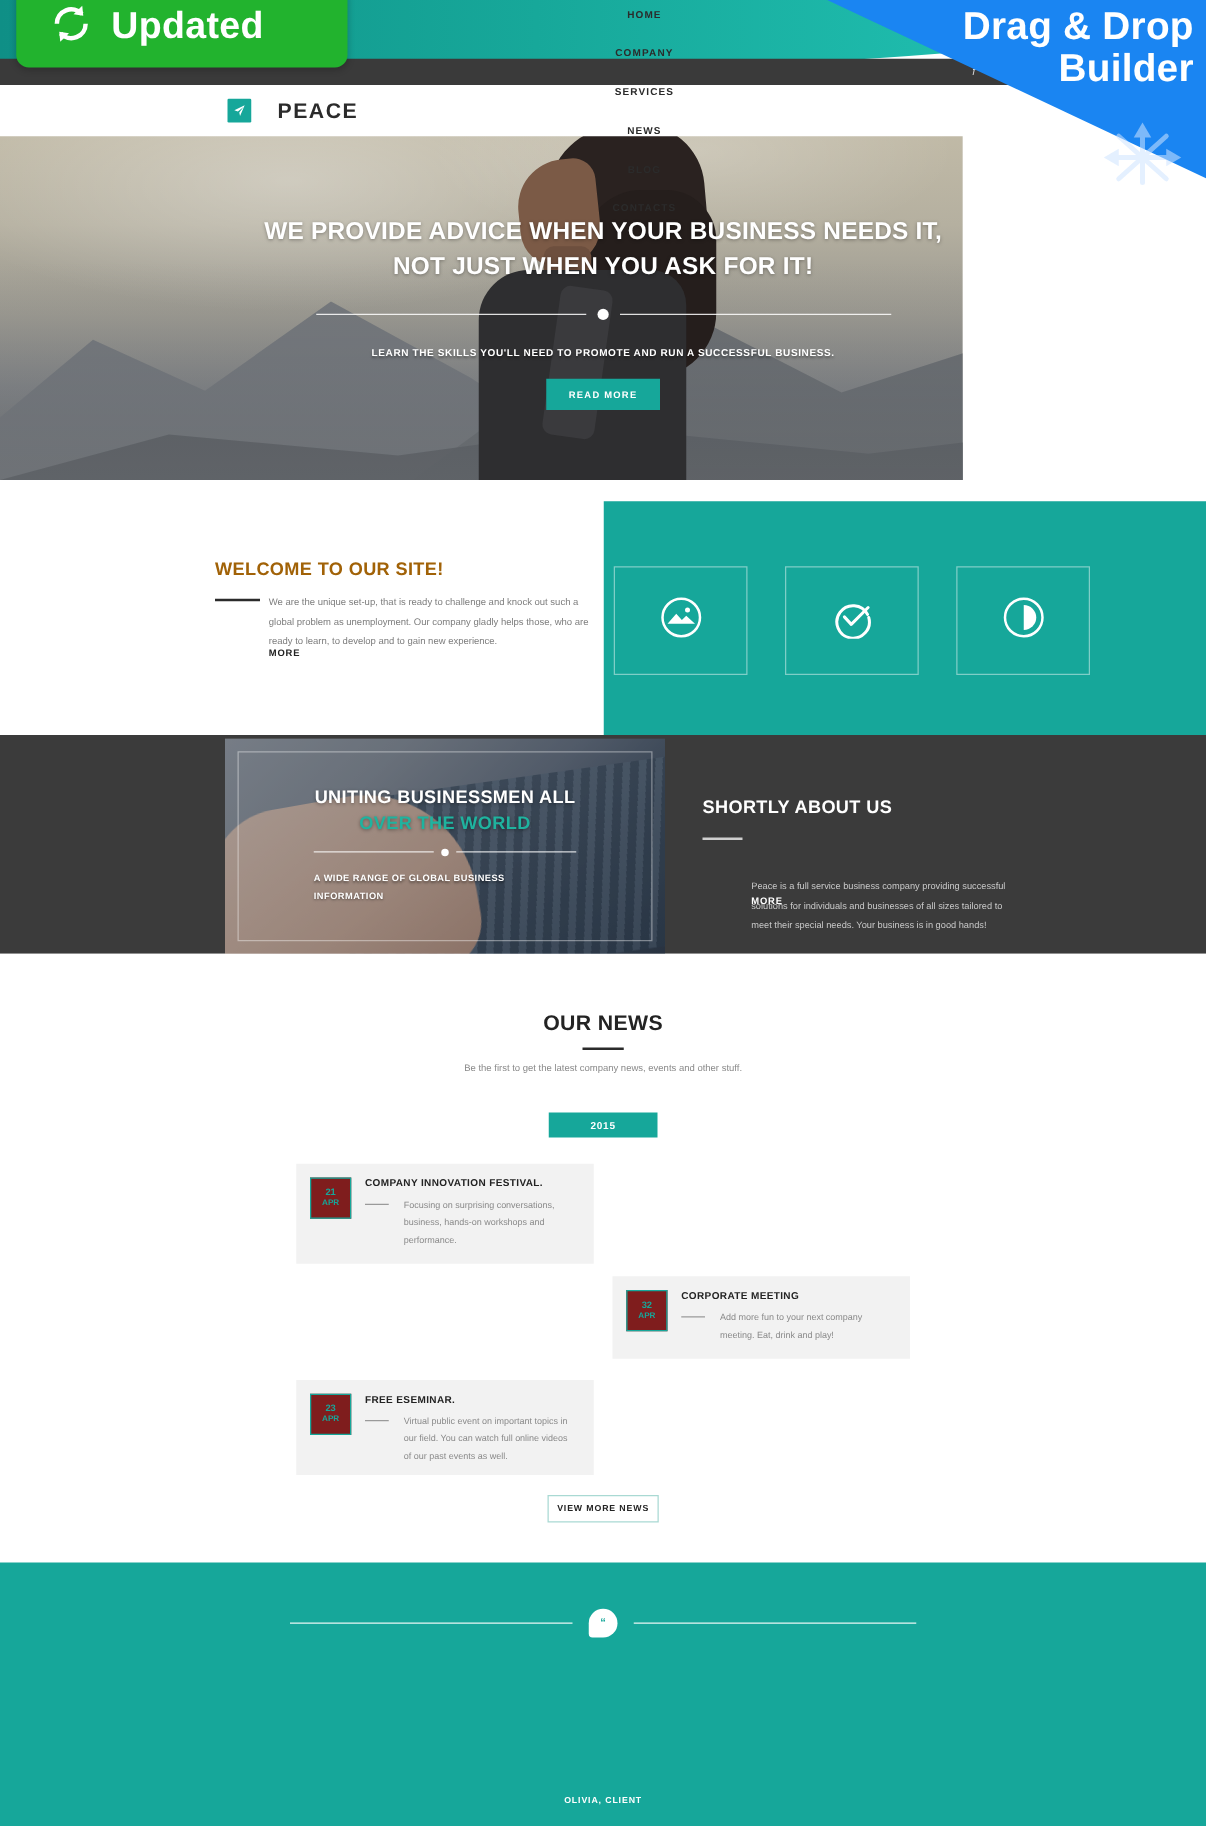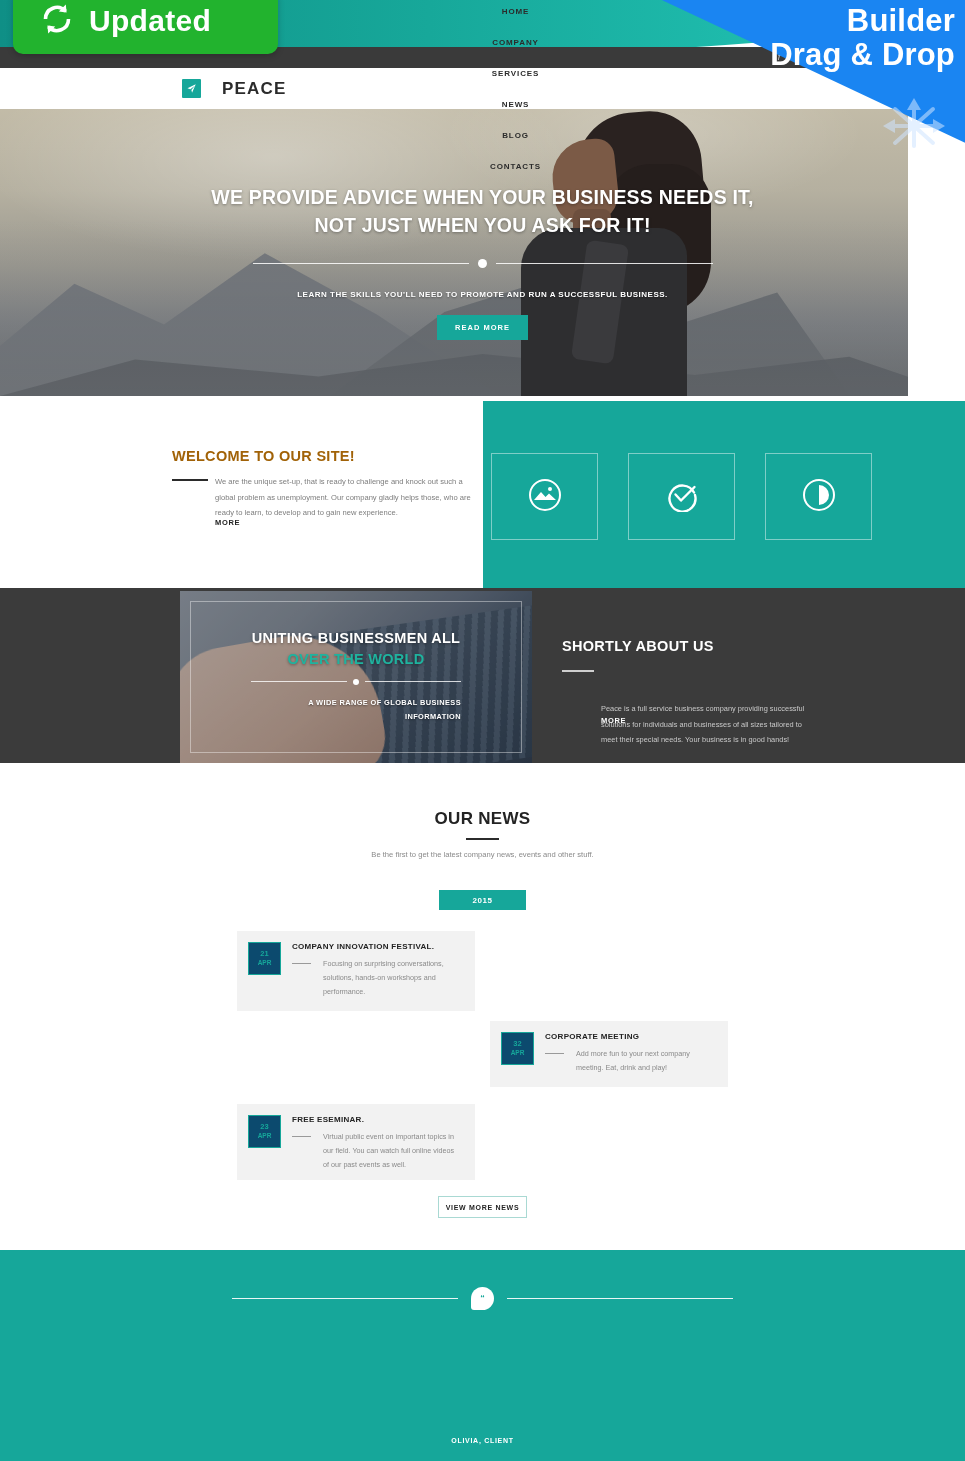--- a/index.html
+++ b/index.html
@@ -42,21 +42,21 @@
     font-size:17px; letter-spacing:1.2px; color:#2b2b2b; font-weight:700;
   }
   .nav { position:absolute; left:490px; display:flex; gap:22px; align-items:center;flex-direction:column; }
   .nav a {
     font-size:8px; font-weight:bold; letter-spacing:0.9px;
     color:#2b2b2b; text-decoration:none; white-space:nowrap;
   }
 
   
   .hero {
-    position:absolute; top:104px; left:0; width:908px; height:292px;
+    position:absolute; top:92px; left:0; width:770px; height:292px;
     overflow:hidden;
     background:linear-gradient(180deg,#b9b29f 0%,#a9a697 38%,#8e8c84 58%,#6f7377 78%,#5d6065 100%);
   }
   .hero .sky {
     position:absolute; inset:0;
     background:
       radial-gradient(ellipse 420px 150px at 30% 18%, rgba(255,255,255,0.30), rgba(255,255,255,0) 70%),
       radial-gradient(ellipse 300px 110px at 72% 10%, rgba(255,255,255,0.22), rgba(255,255,255,0) 70%),
       linear-gradient(180deg,#c3bca8 0%,#b5b0a0 30%,#9a9890 55%,#7b7e82 75%,#5f6469 100%);
   }
@@ -198,21 +198,21 @@
   }
   .promo-inner h2 {
     font-size:14.5px; font-weight:bold; color:#ffffff; letter-spacing:0.3px;
     text-align:center; text-shadow:0 1px 3px rgba(0,0,0,.4);
   }
   .promo-inner h2 .accent { color:#1fb39f; display:block; margin-top:5px; }
   .promo-divider { display:flex; align-items:center; width:210px; margin-top:12px; }
   .promo-divider .ln { flex:1; height:1px; background:rgba(255,255,255,.8); }
   .promo-divider .dot { width:6px; height:6px; border-radius:50%; background:#fff; margin:0 6px; }
   .promo-sub {
-    margin-top:11px; width:210px; text-align:right;
+    margin-top:11px; width:210px; text-align:left;
     font-size:7.4px; font-weight:bold; letter-spacing:0.4px; color:#fff;
     line-height:1.9; text-shadow:0 1px 2px rgba(0,0,0,.45);
   }
 
   .about-title {
     position:absolute; left:562px; top:638px;
     font-size:14.5px; font-weight:bold; color:#ffffff; letter-spacing:0.3px;
   }
   .about-dash { position:absolute; left:562px; top:670px; width:32px; height:2px; background:#cfcfcf; }
   .about-text {
@@ -241,21 +241,21 @@
     background:#16a79a; color:#fff; border:none; cursor:pointer;
     font-size:8px; font-weight:bold; letter-spacing:0.6px; font-family:inherit;
   }
 
   .news-item { position:absolute; background:#f2f2f2; display:flex; align-items:flex-start; }
   .news-item.a { left:237px; top:931px; width:238px; height:80px; }
   .news-item.b { left:490px; top:1021px; width:238px; height:66px; }
   .news-item.c { left:237px; top:1104px; width:238px; height:76px; }
 
   .date-box {
-    width:33px; height:33px; border:1px solid #16a79a; background:#0c4a6e;
+    width:33px; height:33px; border:1px solid #16a79a; background:#7f1d1d;
     margin:11px 0 0 11px; flex:0 0 auto;
     display:flex; flex-direction:column; align-items:center; justify-content:center;
     color:#16a79a;
   }
   .date-box .d { font-size:7.5px; font-weight:bold; line-height:1.15; }
   .date-box .m { font-size:6.5px; font-weight:bold; line-height:1.15; }
   .item-body { margin:11px 10px 0 11px; }
   .item-title {
     font-size:8px; font-weight:bold; color:#232323; letter-spacing:0.3px;
   }
@@ -428,21 +428,21 @@
 
   <div class="news-item a">
     <div class="date-box">
       <span class="d">21</span>
       <span class="m">APR</span>
     </div>
     <div class="item-body">
       <div class="item-title">COMPANY INNOVATION FESTIVAL.</div>
       <div class="item-row">
         <span class="item-dash"></span>
-        <div class="item-text">Focusing on surprising conversations, solutions, hands-on workshops and performance.</div>
+        <div class="item-text">Focusing on surprising conversations, business, hands-on workshops and performance.</div>
       </div>
     </div>
   </div>
 
   <div class="news-item b">
     <div class="date-box">
       <span class="d">32</span>
       <span class="m">APR</span>
     </div>
     <div class="item-body">
@@ -514,22 +514,22 @@
         <path d="M26.8 3.6 L27.6 11.6 L19.8 10.4 Z" fill="#fff"></path>
         <path d="M9.2 32.4 L8.4 24.4 L16.2 25.6 Z" fill="#fff"></path>
       </svg>
     </span>
     <span class="label">Updated</span>
   </div>
 
   <div class="ribbon-dnd">
     <div class="tri"></div>
     <div class="dnd-text">
+      <div>Drag &amp; Drop</div>
       <div>Builder</div>
-      <div>Drag &amp; Drop</div>
     </div>
     <span class="arrows">
       <svg width="66" height="60" viewBox="0 0 66 60">
         <g stroke="#cfe4ff" stroke-width="4" stroke-linecap="round" fill="none">
           <line x1="33" y1="10" x2="33" y2="50"></line>
           <line x1="8" y1="30" x2="58" y2="30"></line>
           <line x1="14" y1="13" x2="52" y2="47"></line>
           <line x1="52" y1="13" x2="14" y2="47"></line>
         </g>
         <g fill="#cfe4ff">

